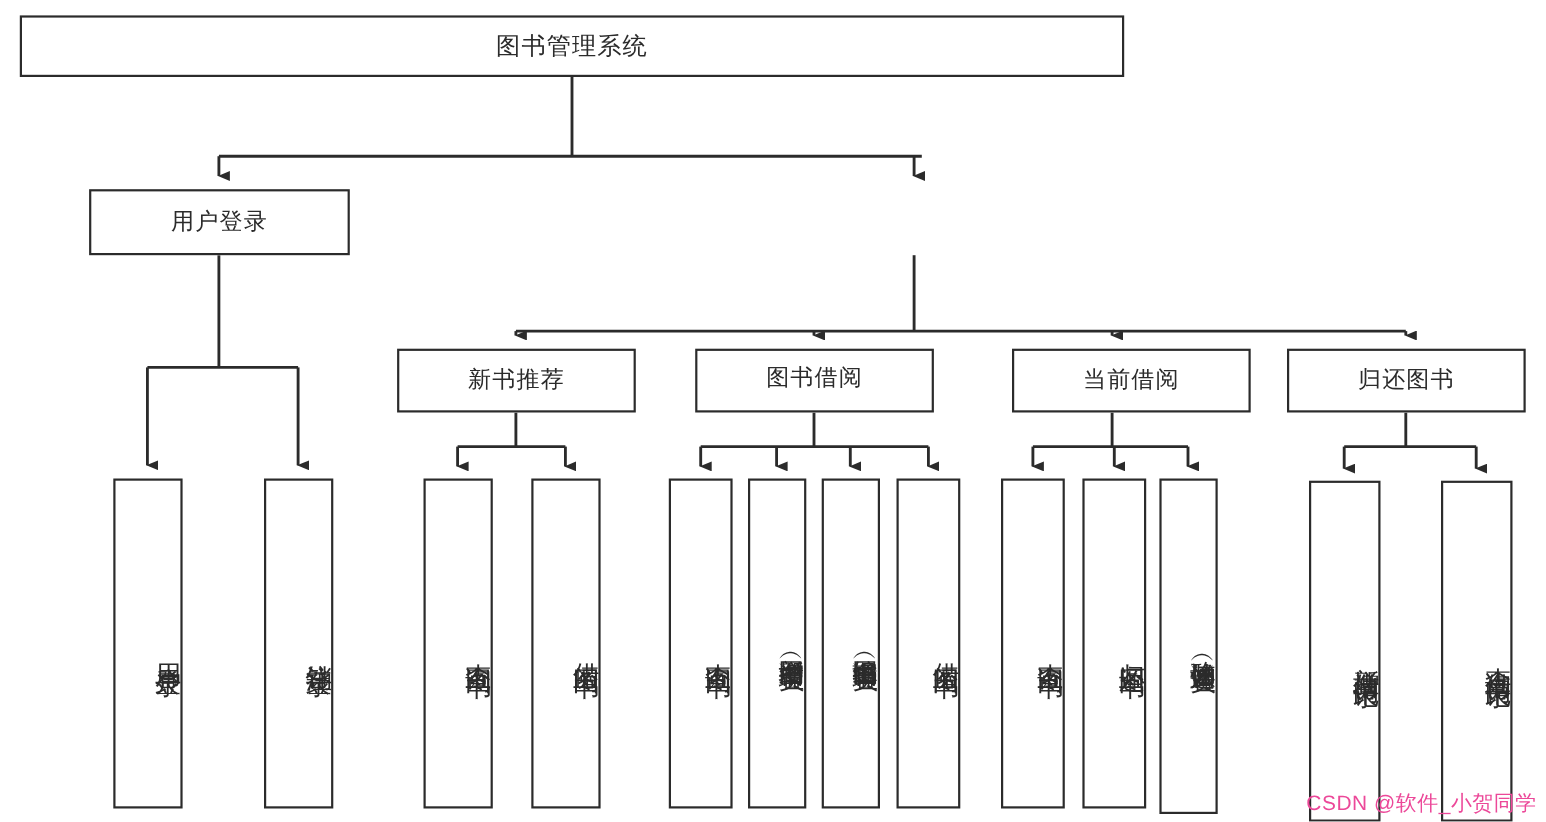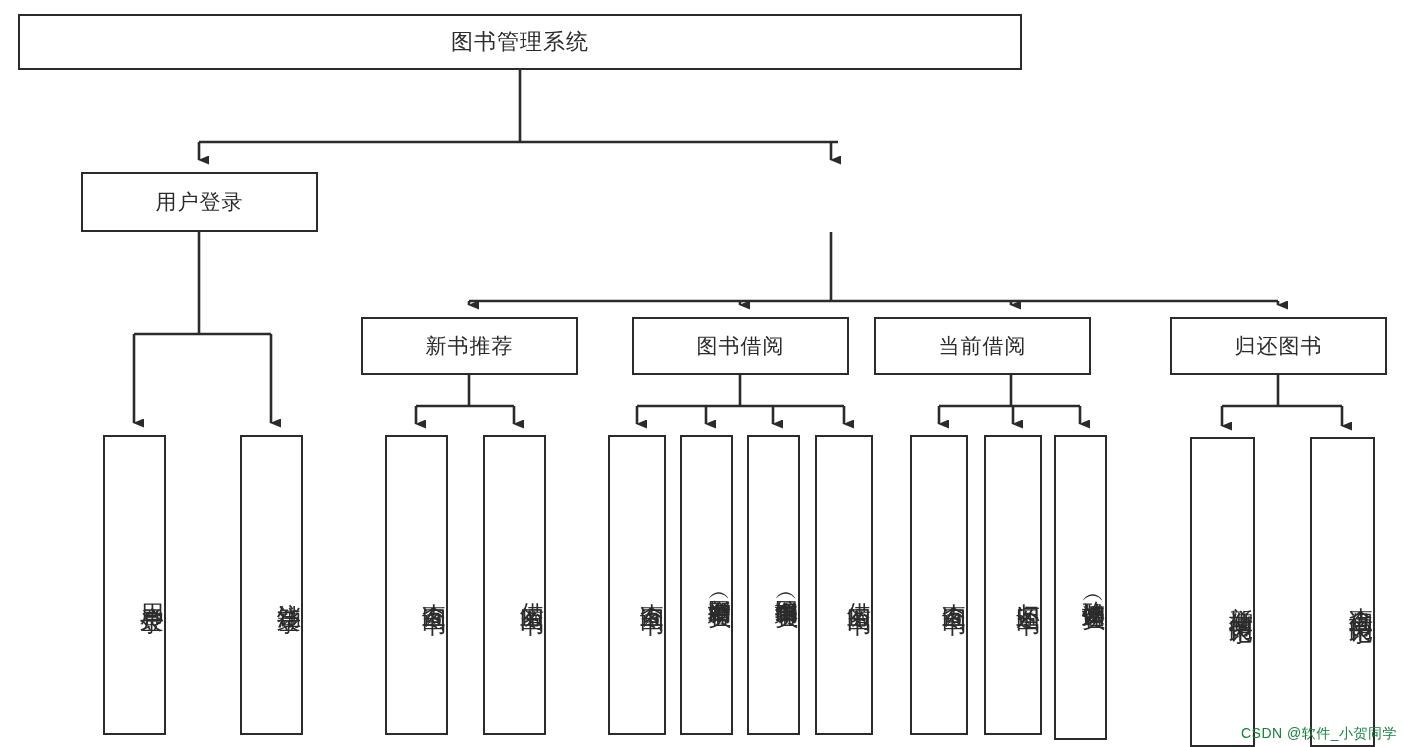--- a/index.html
+++ b/index.html
@@ -64,22 +64,22 @@
     letter-spacing: 1px;
     padding-top: 6px;
   }
   .node.vert .vlabel {
     display: block;
   }
   #watermark {
     position: absolute;
     right: 8px;
     bottom: 4px;
-    font-size: 14px;
-    color: #15803d;
+    font-size: 19px;
+    color: #ec4899;
     letter-spacing: 0.5px;
     white-space: nowrap;
     pointer-events: none;
   }
 </style>
 </head>
 <body>
 
 <div id="diagram-root">
 
@@ -137,24 +137,24 @@
     <span>图书管理系统</span>
   </div>
 
   <div class="node horiz" style="left:81px; top:172px; width:237px; height:60px;">
     <span>用户登录</span>
   </div>
 
   <div class="node horiz" style="left:361px; top:317px; width:217px; height:58px;">
     <span>新书推荐</span>
   </div>
-  <div class="node horiz" style="left:632px; top:317px; width:217px; height:58px;">
+  <div class="node horiz" style="left:632px; top:317px; width:217px; height:58px;font-family:Liberation Mono, monospace;">
     <span>图书借阅</span>
   </div>
-  <div class="node horiz" style="left:874px; top:317px; width:217px; height:58px;text-align:center;">
+  <div class="node horiz" style="left:920px; top:317px; width:217px; height:58px;text-align:center;">
     <span>当前借阅</span>
   </div>
   <div class="node horiz" style="left:1170px; top:317px; width:217px; height:58px;">
     <span>归还图书</span>
   </div>
 
   <div class="node vert" style="left:103px; top:435px; width:63px; height:300px;">
     <span class="vlabel">用户登录</span>
   </div>
   <div class="node vert" style="left:240px; top:435px; width:63px; height:300px;">

